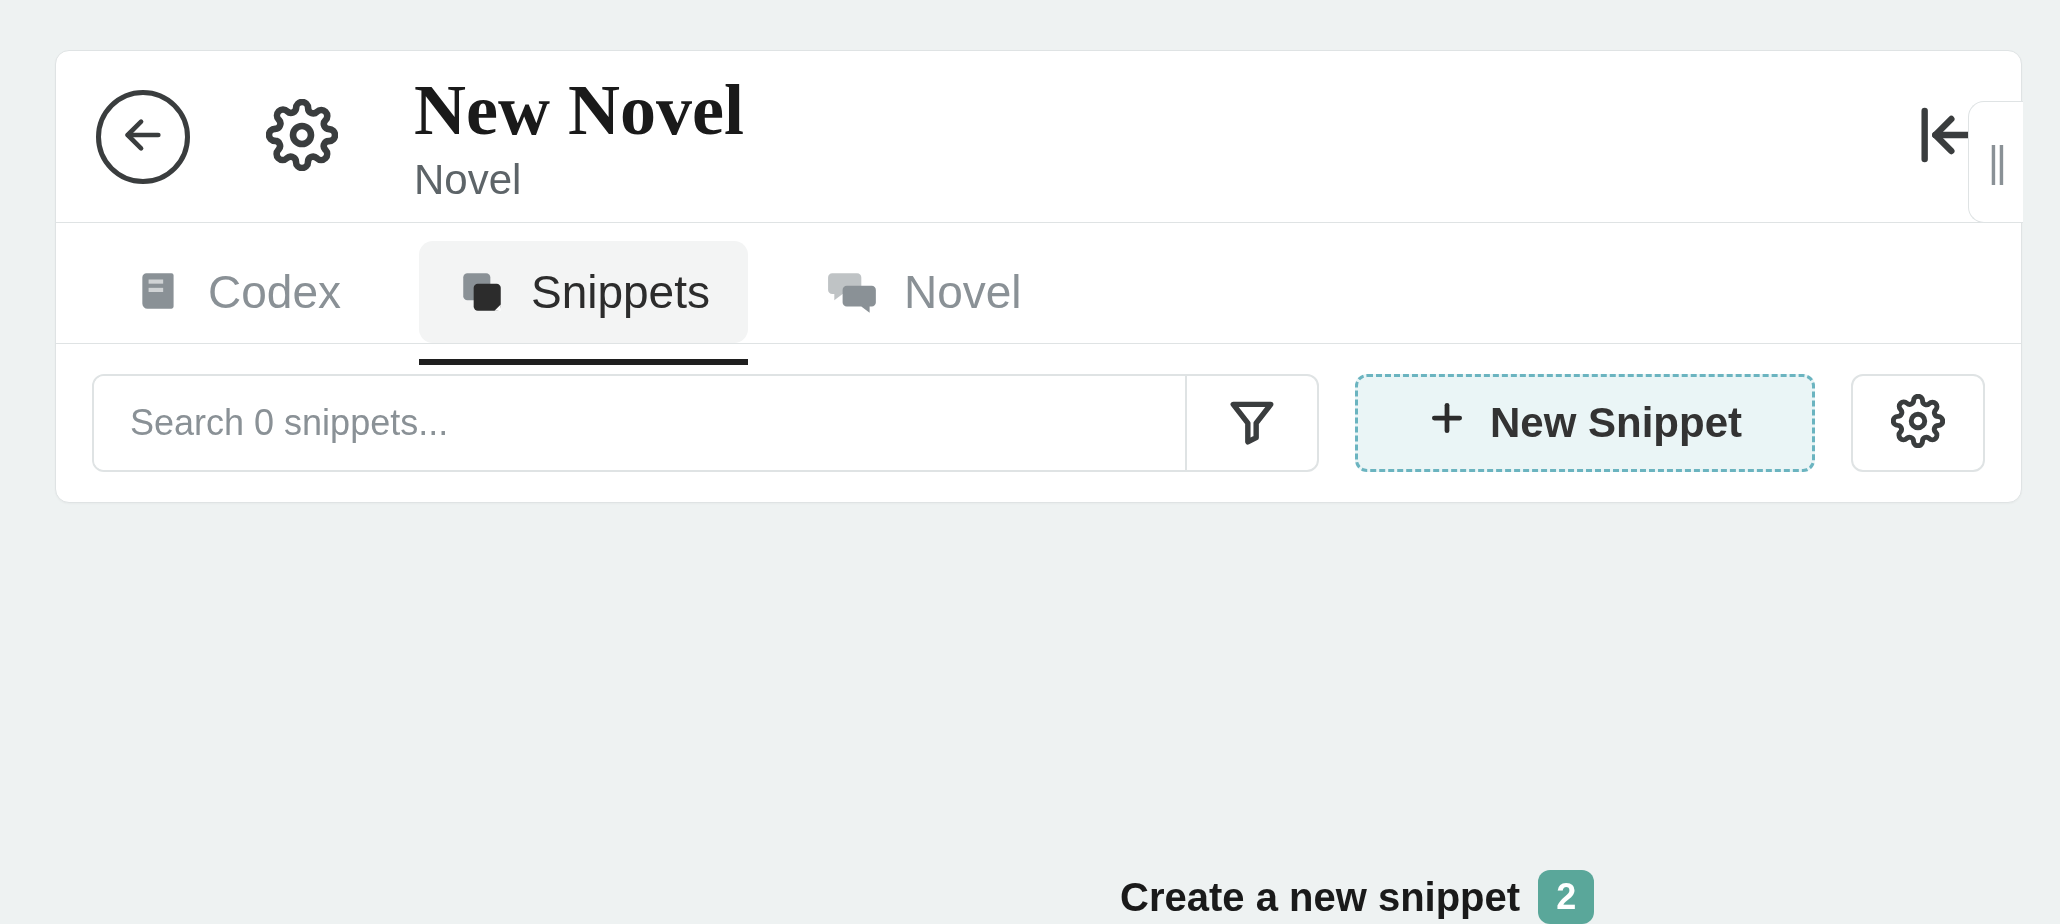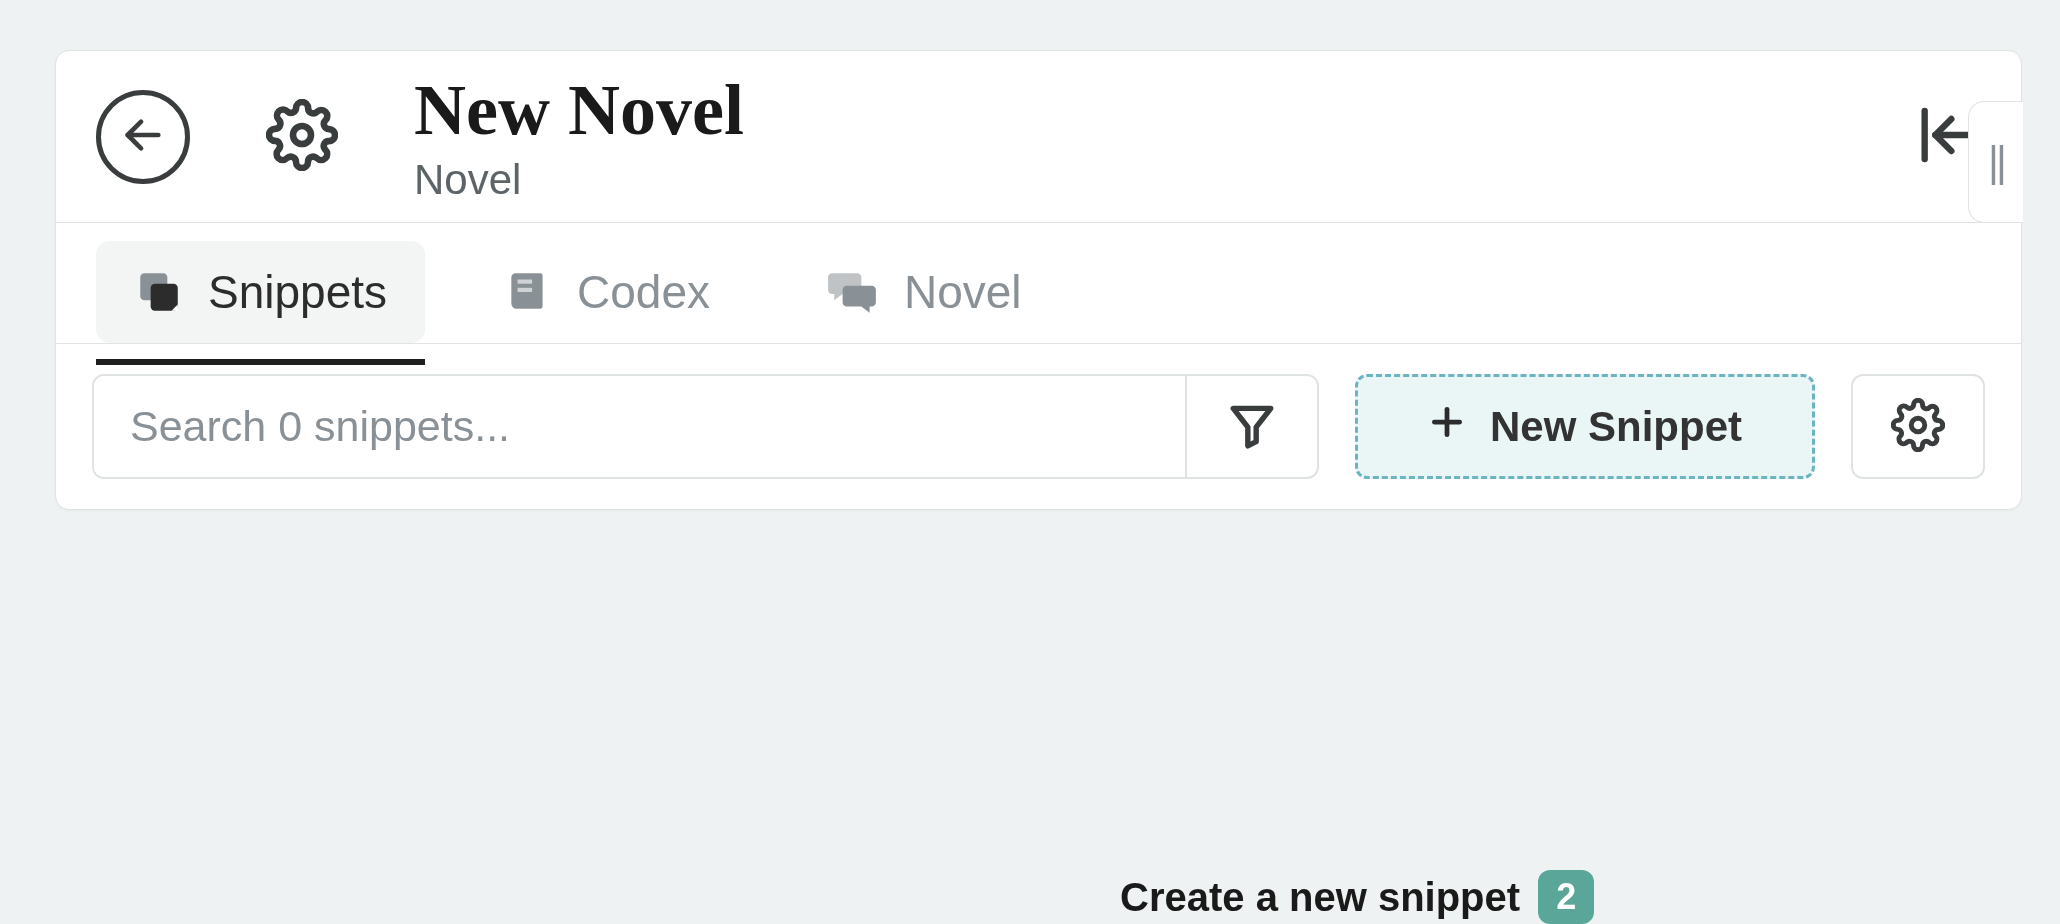--- a/index.html
+++ b/index.html
@@ -134,21 +134,21 @@
     flex:1;
     border:2px solid var(--border);
     border-radius:12px;
     overflow:hidden;
     background:#fff;
   }
   .search-input{
     flex:1;
     border:none;
     outline:none;
-    font-size:43px;
+    font-size:36px;
     padding:26px 36px;
     color:#333;
     font-family:inherit;
   }
   .search-input::placeholder{color:var(--muted);}
   .filter-seg{
     width:130px;
     border-left:2px solid var(--border);
     display:flex;align-items:center;justify-content:center;
     cursor:pointer;
@@ -226,39 +226,39 @@
             <polyline points="14 6 8 12 14 18"></polyline>
           </svg>
       </span>
     </div>
     <div class="right-widget">
       <span>||</span>
     </div>
   </div>
 
   <div class="tabs">
+    <button class="tab">
+      <span class="tab-icon">
+        <svg width="50" height="50" viewBox="0 0 24 24" fill="#8a9196">
+            <path d="M5 3h13a1 1 0 0 1 1 1v15a1 1 0 0 1-1 1H6.5A2.5 2.5 0 0 1 4 17.5V5a2 2 0 0 1 2-2z"></path>
+            <rect x="7" y="6" width="7" height="2" fill="#fff" opacity="0.6"></rect>
+            <rect x="7" y="10" width="7" height="2" fill="#fff" opacity="0.6"></rect>
+          </svg>
+      </span>
+      <span>Codex</span>
+    </button>
     <button class="tab active">
       <span class="tab-icon">
         <svg width="50" height="50" viewBox="0 0 24 24">
             <rect x="3" y="3" width="13" height="13" rx="2" fill="#8a9196"></rect>
             <rect x="8" y="8" width="13" height="13" rx="2" fill="#2c2c2c"></rect>
             <path d="M18 21 L21 18 L21 21 Z" fill="#fff"></path>
           </svg>
       </span>
       <span>Snippets</span>
-    </button>
-    <button class="tab">
-      <span class="tab-icon">
-        <svg width="50" height="50" viewBox="0 0 24 24" fill="#8a9196">
-            <path d="M5 3h13a1 1 0 0 1 1 1v15a1 1 0 0 1-1 1H6.5A2.5 2.5 0 0 1 4 17.5V5a2 2 0 0 1 2-2z"></path>
-            <rect x="7" y="6" width="7" height="2" fill="#fff" opacity="0.6"></rect>
-            <rect x="7" y="10" width="7" height="2" fill="#fff" opacity="0.6"></rect>
-          </svg>
-      </span>
-      <span>Codex</span>
     </button>
     <button class="tab">
       <span class="tab-icon">
         <svg width="54" height="50" viewBox="0 0 26 24" fill="#8a9196">
             <path d="M3 3h12a2 2 0 0 1 2 2v6a2 2 0 0 1-2 2H8l-4 3v-3H3a2 2 0 0 1-2-2V5a2 2 0 0 1 2-2z" opacity="0.55"></path>
             <path d="M10 9h12a2 2 0 0 1 2 2v6a2 2 0 0 1-2 2h-1v3l-4-3h-7a2 2 0 0 1-2-2v-6a2 2 0 0 1 2-2z"></path>
           </svg>
       </span>
       <span>Novel</span>
     </button>

